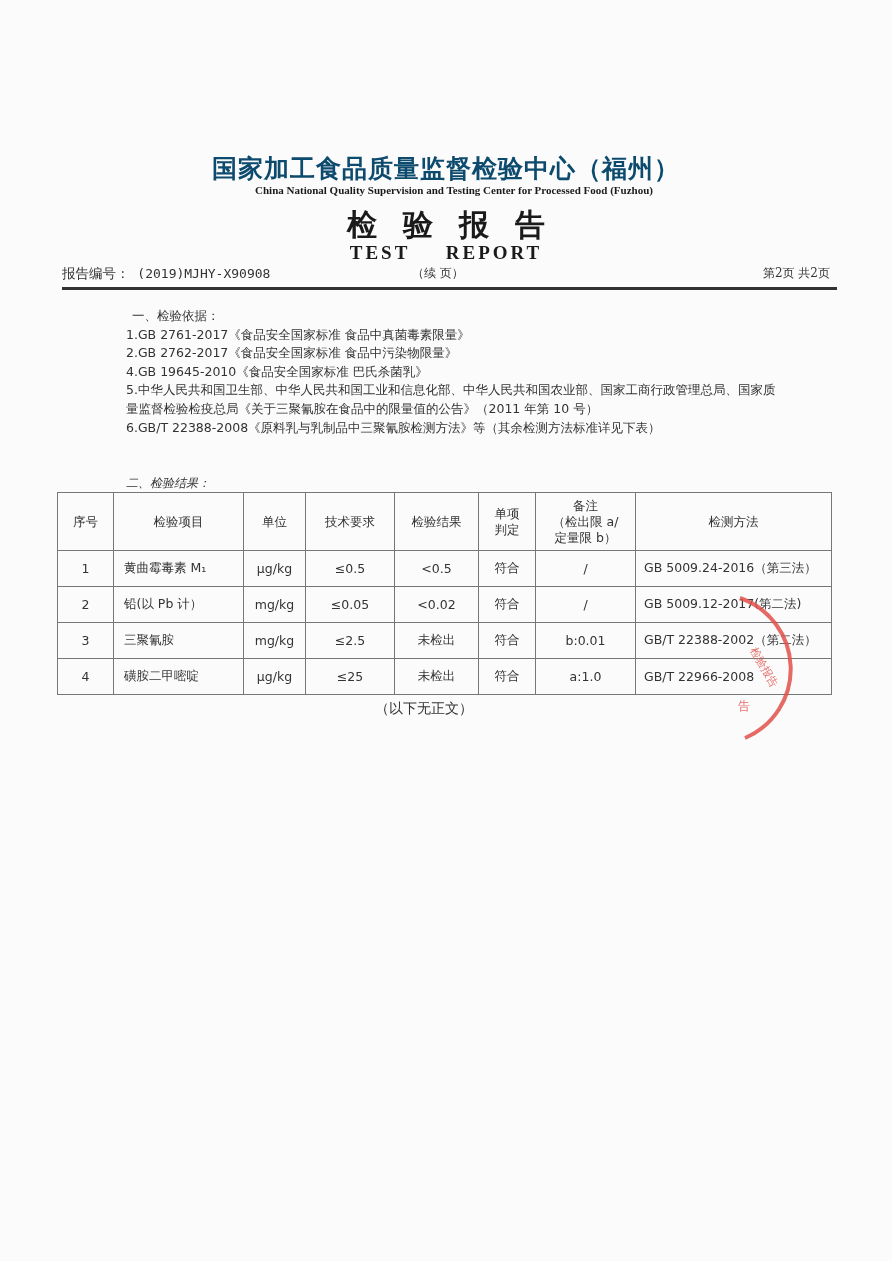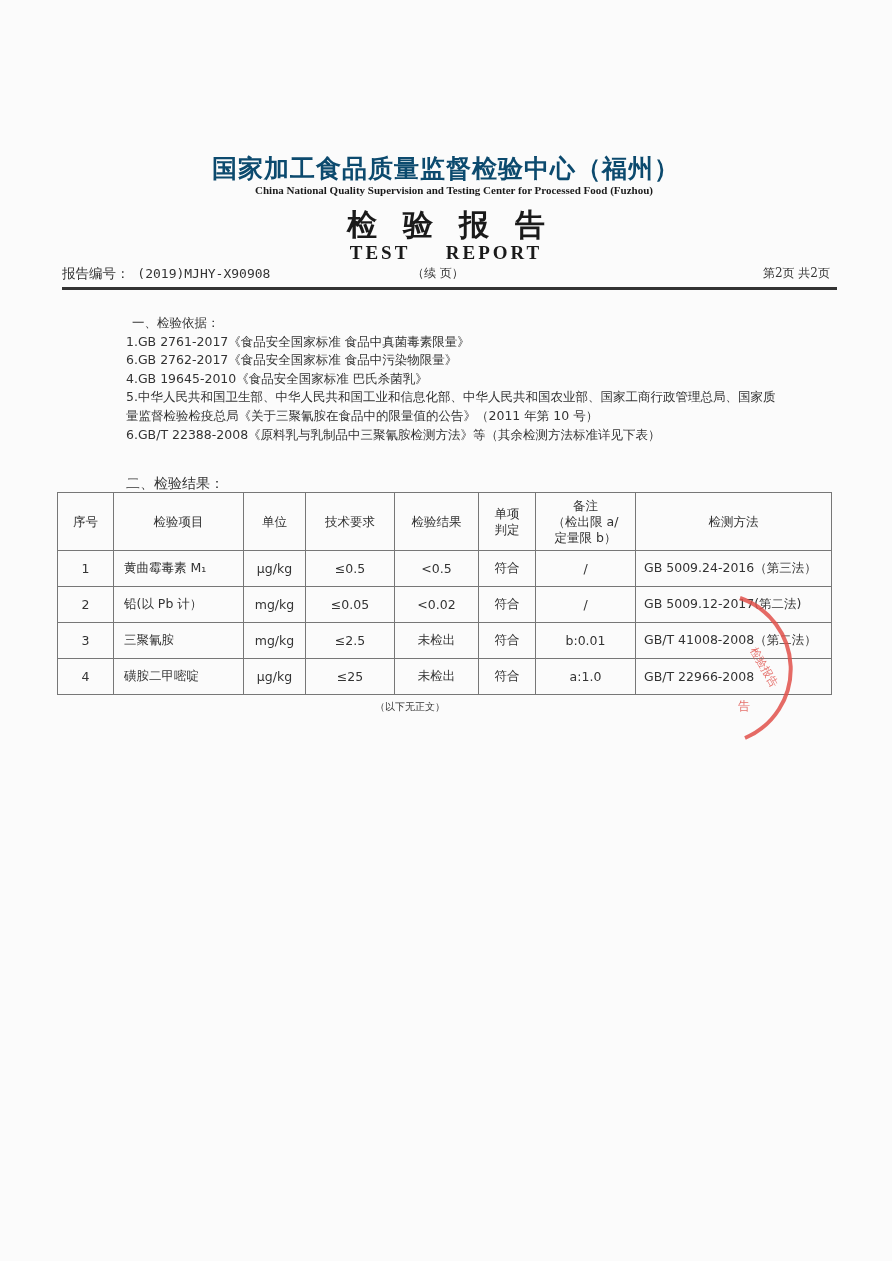--- a/index.html
+++ b/index.html
@@ -9,32 +9,32 @@
   .title-cn { left:0; width:892px; top:152px; text-align:center; font-size:25px; font-weight:bold; letter-spacing:1px; color:#0c4a6e; }
   .title-en { left:8px; width:892px; top:184px; text-align:center; font-family:"Liberation Serif",serif; font-size:11px; font-weight:bold; color:#1a1a1a; }
   .report-cn { left:0; width:892px; top:205px; text-align:center; font-size:30px; font-weight:bold; letter-spacing:26px; padding-left:26px; box-sizing:border-box; color:#1a1a1a; }
   .report-en { left:0; width:892px; top:242px; text-align:center; font-family:"Liberation Serif",serif; font-size:19px; font-weight:bold; letter-spacing:3px; color:#1a1a1a; word-spacing:28px; }
   .meta { top:265px; font-size:12px; color:#333; }
   .meta.num { left:62px; font-family:"DejaVu Sans Mono","Liberation Mono",monospace; font-size:13px; }
   .meta.num .lbl { font-family:"DejaVu Sans",sans-serif; font-size:13.5px; }
   .meta.cont { left:412px; }
   .meta.page { right:62px; }
   .rule { left:62px; width:775px; top:287px; height:3px; background:#333; }
-  .basis { left:126px; top:314px; width:650px; font-size:12.5px; line-height:18.6px; color:#333; font-family:"DejaVu Sans",sans-serif; }
+  .basis { left:126px; top:307px; width:650px; font-size:12.5px; line-height:18.6px; color:#333; font-family:"DejaVu Sans",sans-serif; }
   .basis div { white-space:nowrap; }
   .basis .wrap { white-space:normal; }
-  .results-head { left:126px; top:475px; font-size:14px; color:#333; font-family:"DejaVu Sans",sans-serif; }
+  .results-head { left:126px; top:475px; font-size:12px; color:#333; font-family:"DejaVu Sans",sans-serif;font-style:italic; }
   table.res { position:absolute; left:57px; top:492px; width:774px; border-collapse:collapse; table-layout:fixed;
               font-size:12.5px; color:#333; font-family:"DejaVu Sans",sans-serif; }
   table.res td, table.res th { border:1px solid #777; text-align:center; font-weight:normal; padding:0 4px; }
   table.res th { height:57px; line-height:16px; }
   table.res td { height:35px; }
   table.res td.item { text-align:left; padding-left:10px; }
   table.res td.method { text-align:left; padding-left:8px; white-space:nowrap; }
-  .end-note { left:375px; top:700px; font-size:10px; color:#333; font-family:"DejaVu Sans",sans-serif; }
+  .end-note { left:375px; top:700px; font-size:14px; color:#333; font-family:"DejaVu Sans",sans-serif; }
   .stamp { left:700px; top:590px; width:120px; height:150px; pointer-events:none; }
 </style>
 </head>
 <body>
 
 <div class="abs title-cn">国家加工食品质量监督检验中心（福州）</div>
 <div class="abs title-en">China National Quality Supervision and Testing Center for Processed Food (Fuzhou)</div>
 <div class="abs report-cn">检验报告</div>
 <div class="abs report-en">TEST REPORT</div>
 
@@ -42,21 +42,21 @@
   <span class="lbl">报告编号：</span>
   <span>(2019)MJHY-X90908</span>
 </div>
 <div class="abs meta cont">（续 页）</div>
 <div class="abs meta page">第2页  共2页</div>
 <div class="abs rule"></div>
 
 <div class="abs basis">
   <div style="padding-left:6px">一、检验依据：</div>
   <div>1.GB 2761-2017《食品安全国家标准 食品中真菌毒素限量》</div>
-  <div>6.GB 2762-2017《食品安全国家标准 食品中污染物限量》</div>
+  <div>2.GB 2762-2017《食品安全国家标准 食品中污染物限量》</div>
   <div>4.GB 19645-2010《食品安全国家标准 巴氏杀菌乳》</div>
   <div class="wrap">5.中华人民共和国卫生部、中华人民共和国工业和信息化部、中华人民共和国农业部、国家工商行政管理总局、国家质量监督检验检疫总局《关于三聚氰胺在食品中的限量值的公告》（2011 年第 10 号）</div>
   <div>6.GB/T 22388-2008《原料乳与乳制品中三聚氰胺检测方法》等（其余检测方法标准详见下表）</div>
 </div>
 <div class="abs results-head">二、检验结果：</div>
 
 <table class="res">
   <colgroup>
     <col style="width:56px">
       <col style="width:130px">
@@ -102,21 +102,21 @@
     <td class="method">GB 5009.12-2017(第二法)</td>
   </tr>
   <tr>
     <td>3</td>
     <td class="item">三聚氰胺</td>
     <td>mg/kg</td>
     <td>≤2.5</td>
     <td>未检出</td>
     <td>符合</td>
     <td>b:0.01</td>
-    <td class="method">GB/T 41008-2008（第二法）</td>
+    <td class="method">GB/T 22388-2002（第二法）</td>
   </tr>
   <tr>
     <td>4</td>
     <td class="item">磺胺二甲嘧啶</td>
     <td>μg/kg</td>
     <td>≤25</td>
     <td>未检出</td>
     <td>符合</td>
     <td>a:1.0</td>
     <td class="method">GB/T 22966-2008</td>

